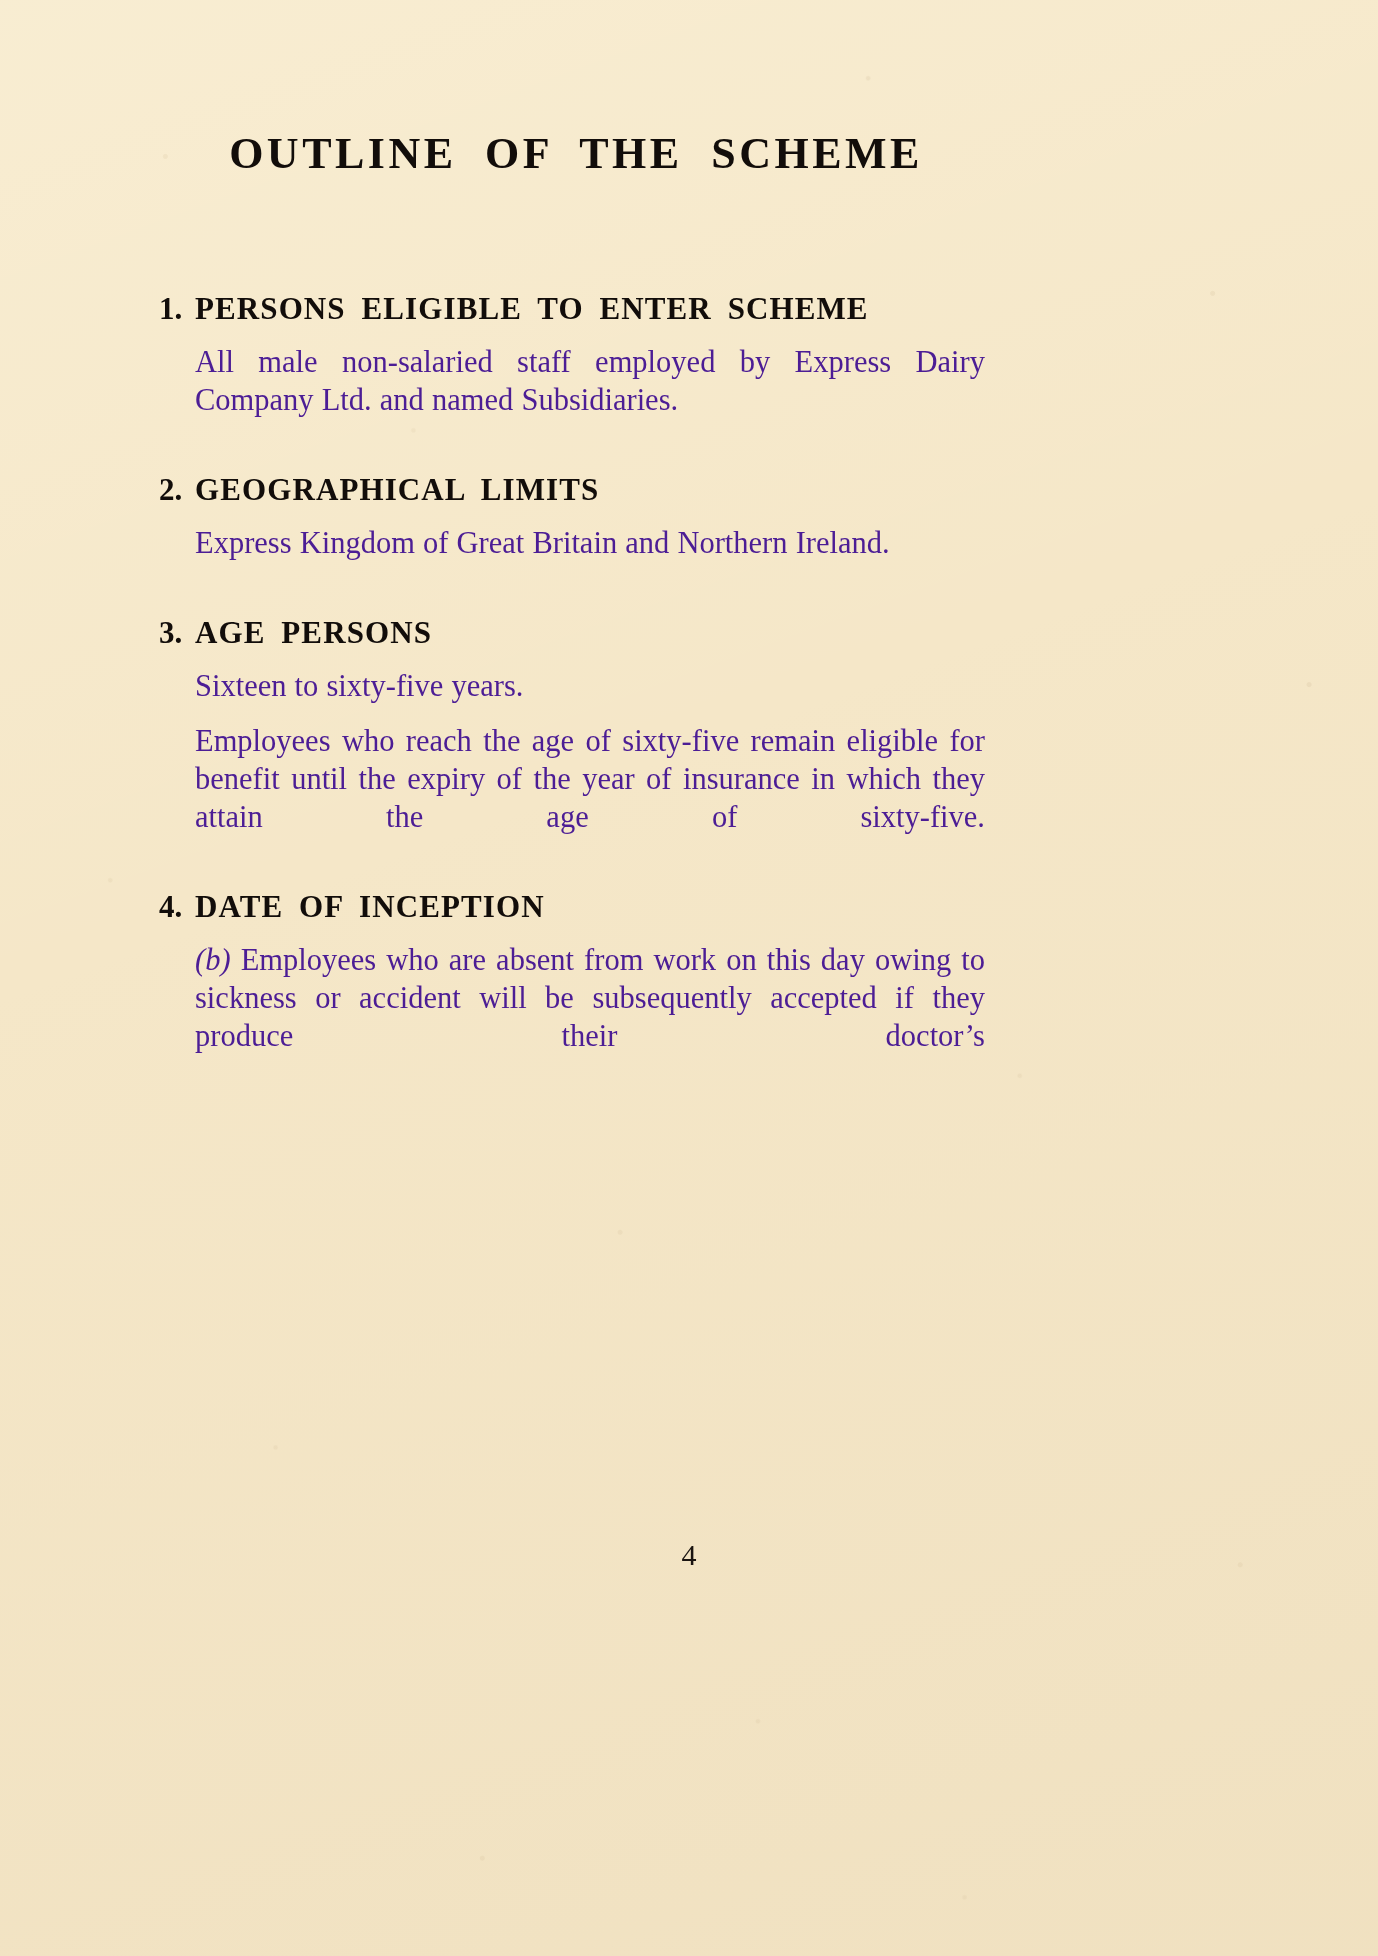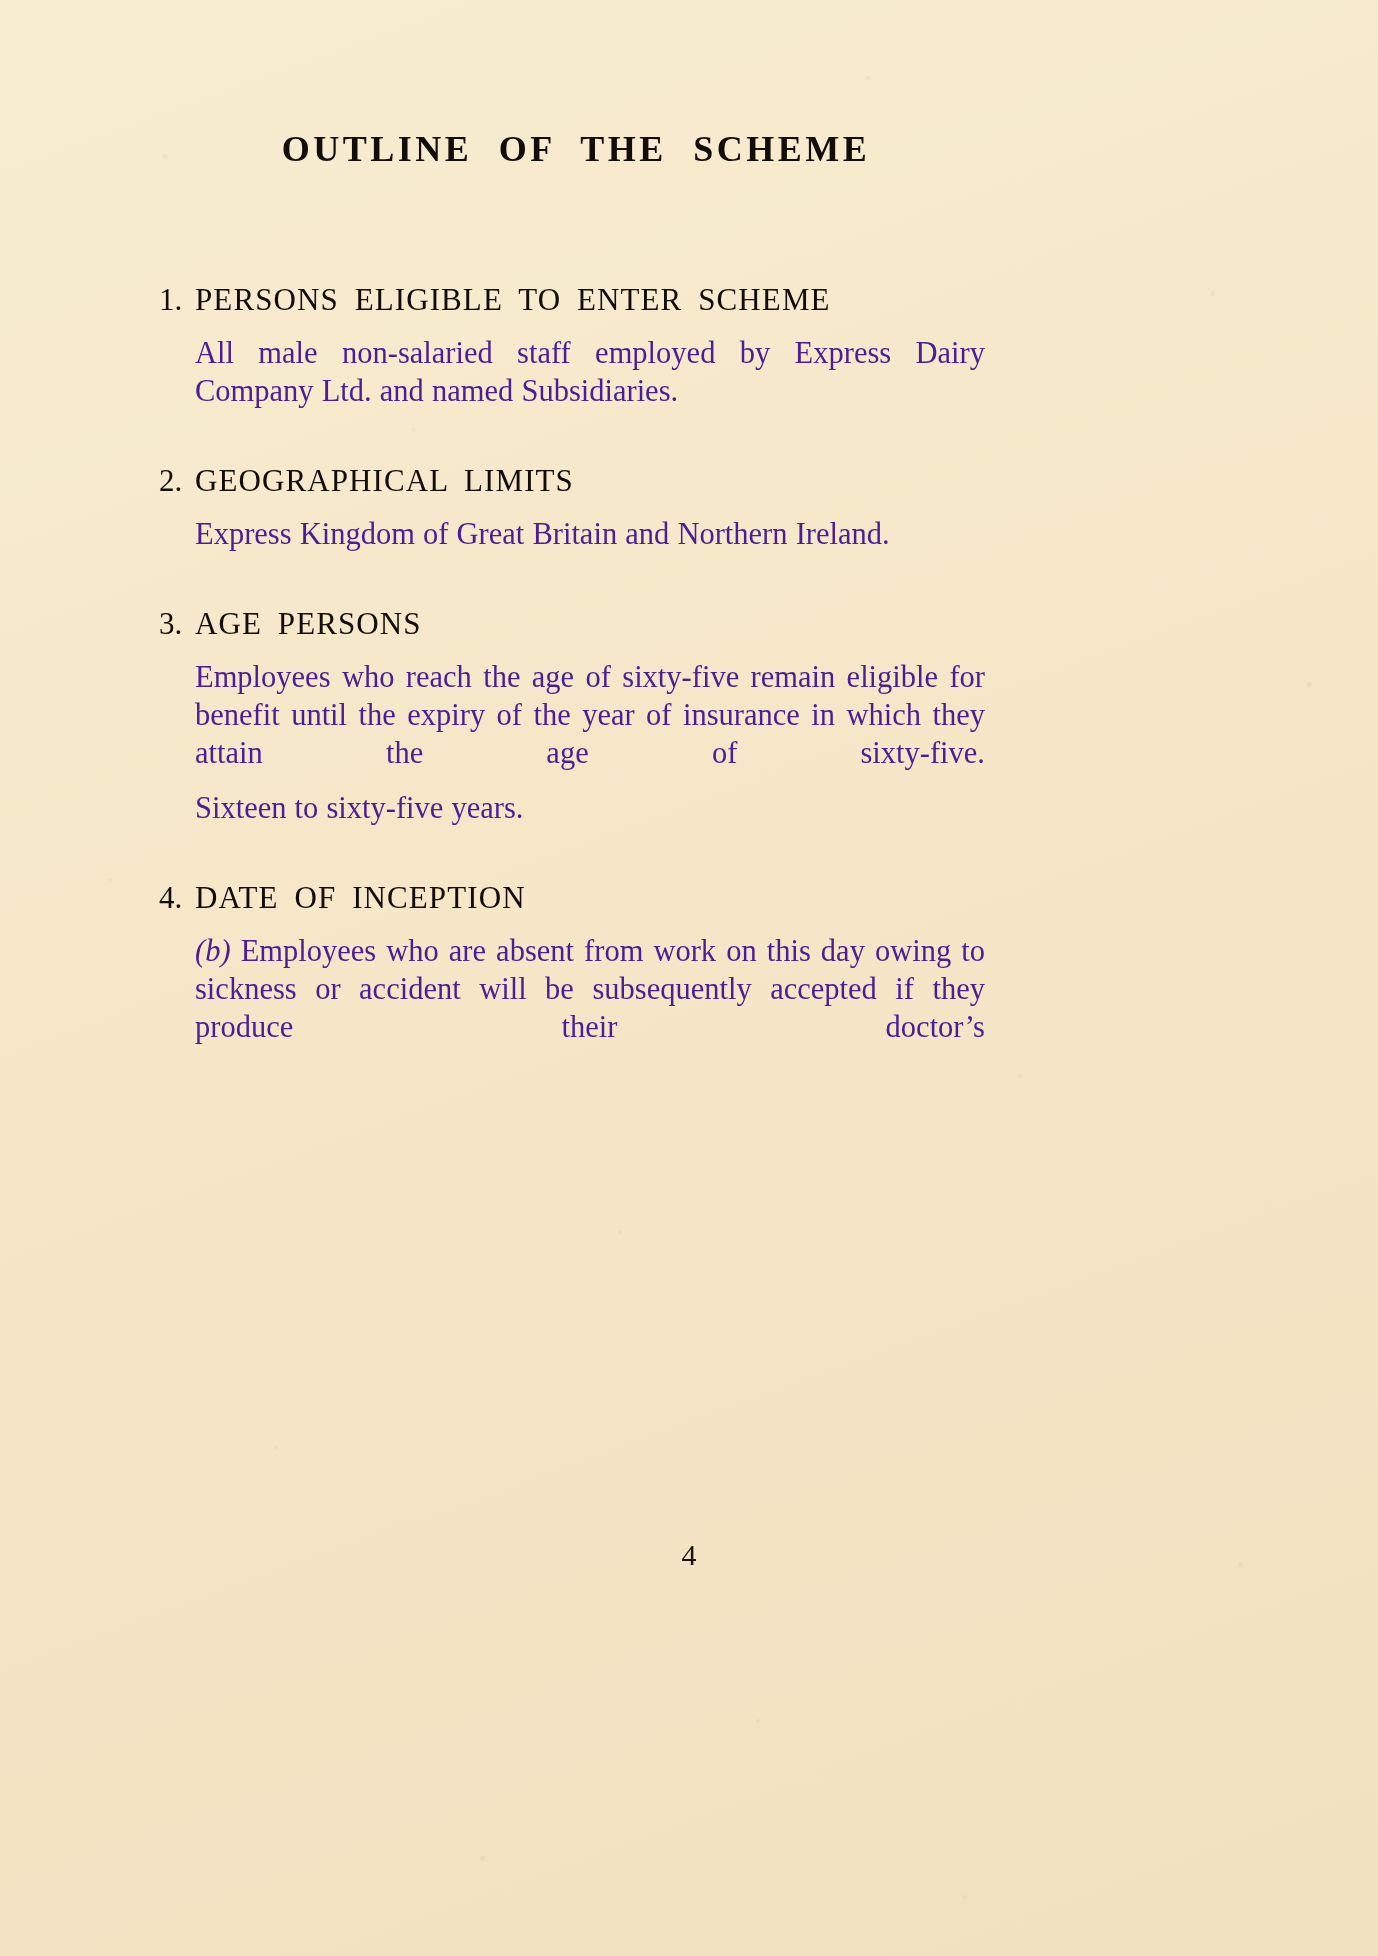--- a/index.html
+++ b/index.html
@@ -41,39 +41,39 @@
   }
   .content {
     position: absolute;
     left: 195px;
     top: 0;
     width: 790px;
   }
   .doc-title {
     margin: 0;
     padding-top: 128px;
-    font-size: 36px;
+    font-size: 44px;
     font-weight: 700;
     letter-spacing: 3.5px;
     text-align: center;
     word-spacing: 14px;
     color: #120d0a;
     white-space: nowrap;
     margin-left: -28px;
   }
   .sections {
     margin-top: 60px;
   }
   .section {
     margin-bottom: 0;
   }
   .section-heading {
     display: block;
     font-size: 31px;
-    font-weight: 400;
+    font-weight: 700;
     letter-spacing: 1.1px;
     word-spacing: 7px;
     color: #120d0a;
     margin-left: -36px;
     white-space: nowrap;
   }
   .section-heading .num {
     display: inline-block;
     width: 36px;
     letter-spacing: 0;
@@ -123,22 +123,22 @@
 
       <div class="gap-after-section"></div>
       <div class="section">
         <div class="section-heading"><span class="num">2.</span><span>GEOGRAPHICAL  LIMITS</span></div>
         <p class="para">Express Kingdom of Great Britain and Northern Ireland.</p>
       </div>
 
       <div class="gap-after-section"></div>
       <div class="section">
         <div class="section-heading"><span class="num">3.</span><span>AGE  PERSONS</span></div>
+        <p class="para">Sixteen to sixty-five years.</p>
         <p class="para last-justified">Employees who reach the age of sixty-five remain eligible for benefit until the expiry of the year of insurance in which they attain the age of sixty-five.</p>
-        <p class="para">Sixteen to sixty-five years.</p>
       </div>
 
       <div class="gap-after-section"></div>
       <div class="section">
         <div class="section-heading"><span class="num">4.</span><span>DATE  OF  INCEPTION</span></div>
         <p class="para last-justified"><span class="lbl">(b)</span> Employees who are absent from work on this day owing to sickness or accident will be subsequently accepted if they produce their doctor’s</p>
       </div>
 
     </div>
   </div>

